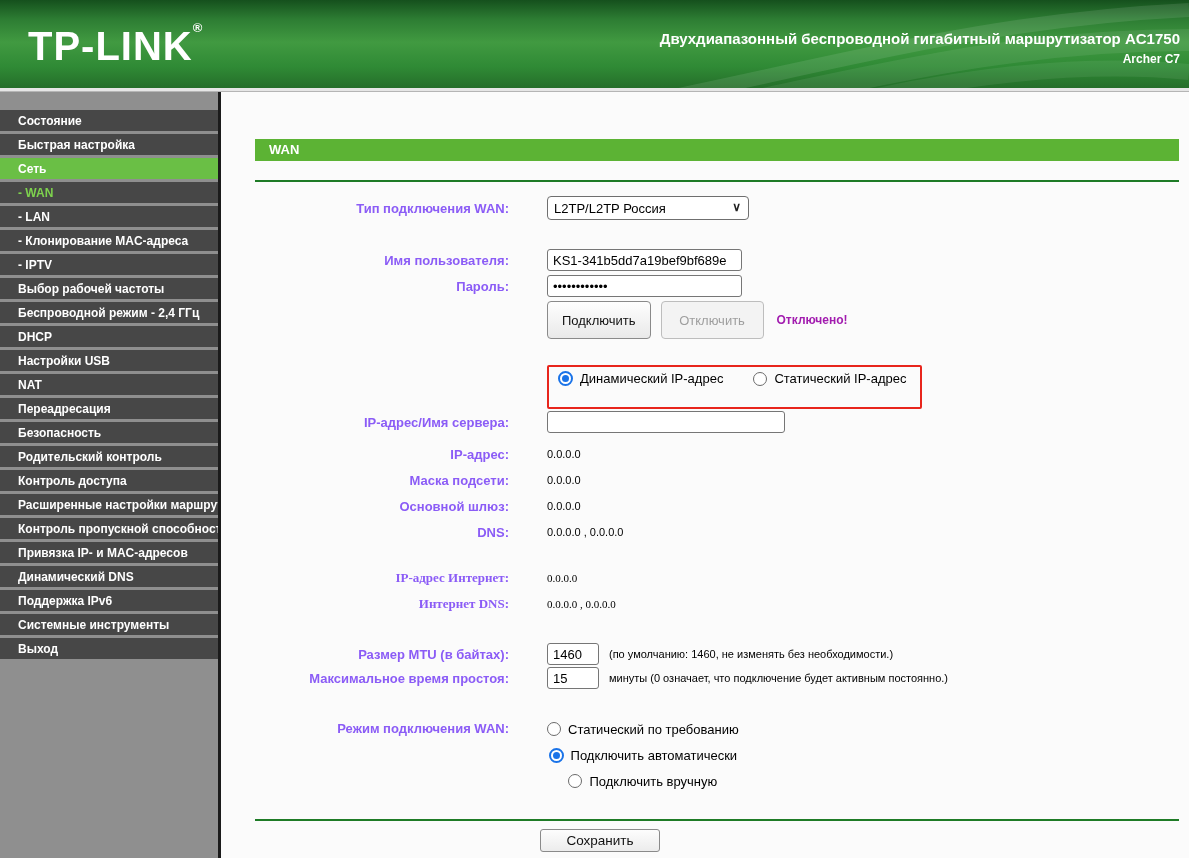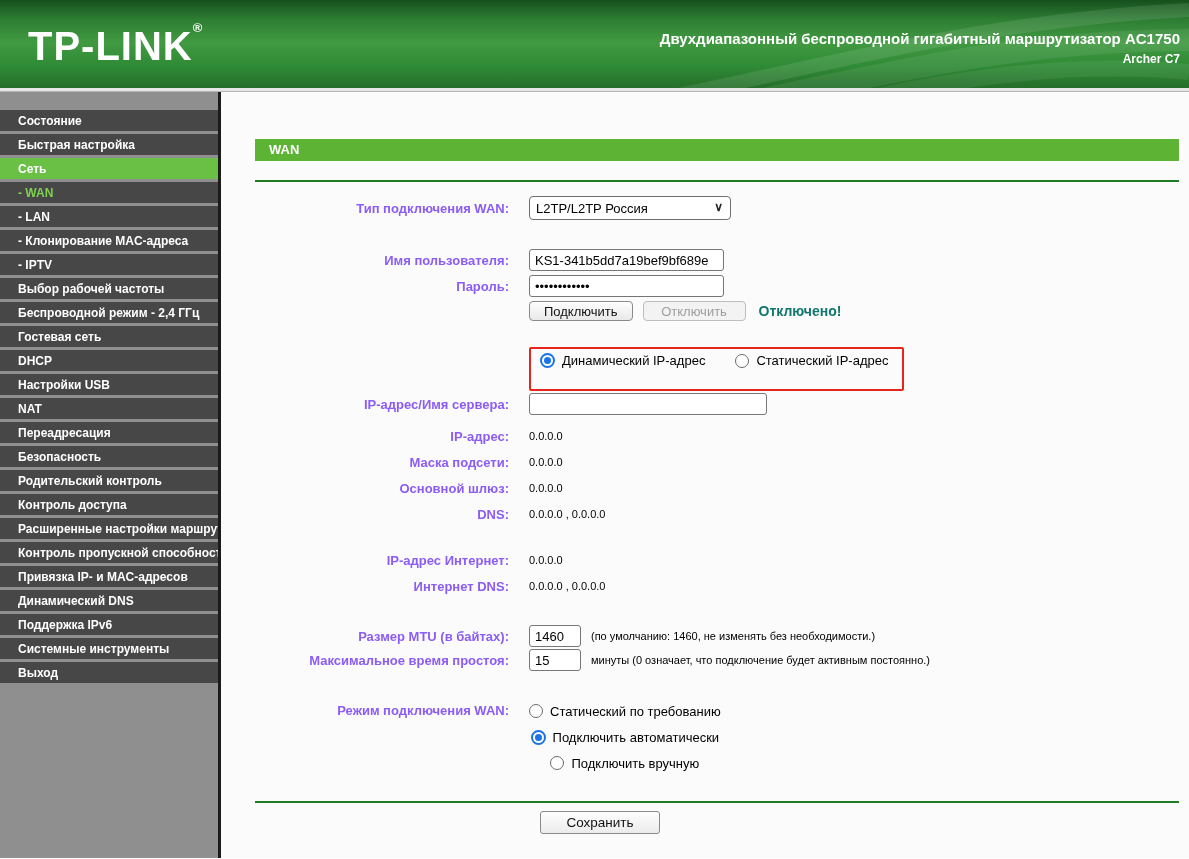--- a/index.html
+++ b/index.html
@@ -47,51 +47,51 @@
   }
   .green-line { height:2px; background:#1e7b26; margin-top:19px; }
   .green-line2 { height:2px; background:#1e7b26; margin-top:30px; }
 
   .frow { display:flex; align-items:center; }
   .frow.top { align-items:flex-start; }
   .flabel {
     width:254px; flex-shrink:0; text-align:right;
     font-size:13px; font-weight:bold; color:#8b5cf6;
   }
-  .fctrl { margin-left:20px; display:flex; align-items:center; }
+  .fctrl { margin-left:38px; display:flex; align-items:center; }
 
   .mt14{margin-top:14px;} .mt29{margin-top:29px;} .mt4{margin-top:4px;}
   .mt26{margin-top:26px;} .mt2{margin-top:2px;} .mt8{margin-top:8px;}
-  .mt20{margin-top:20px;} .mt32{margin-top:32px;}
+  .mt20{margin-top:20px;font-family:Liberation Serif, serif;} .mt32{margin-top:32px;}
 
   .sel-wrap { position:relative; display:inline-block; }
   select {
     appearance:none; -webkit-appearance:none;
     width:202px; height:24px; border:1px solid #6f6f6f; border-radius:4px;
     background:#fff; font-size:13px; font-family:inherit; padding:0 20px 0 6px; color:#000;
   }
   .sel-wrap::after {
     content:"∨"; position:absolute; right:8px; top:4px; font-size:12px; color:#222;
     pointer-events:none; font-weight:bold;
   }
 
   input[type="text"] {
     height:22px; border:1px solid #767676; border-radius:3px; background:#fff;
     font-size:13px; font-family:inherit; padding:0 5px; color:#000;
   }
   .w195{width:195px;} .w238{width:238px;} .w52{width:52px;}
 
   .btn {
-    height:20px; padding:0 14px; min-width:103px; font-size:13px; font-family:inherit;
+    height:38px; padding:0 14px; min-width:103px; font-size:13px; font-family:inherit;
     color:#111; background:linear-gradient(#fefefe,#e9e9e9);
     border:1px solid #8a8a8a; border-radius:4px; cursor:pointer;
   }
   .btn.disabled { color:#9e9e9e; border-color:#bdbdbd; background:#f3f3f3; cursor:default; }
   .btn.gap { margin-left:10px; }
-  .status { margin-left:13px; color:#0f766e; font-weight:bold; font-size:14px; }
+  .status { margin-left:13px; color:#a21caf; font-weight:bold; font-size:12px; }
 
   .redbox {
     display:inline-flex; align-items:center; gap:30px;
     border:2px solid #e8251c; border-radius:2px; padding:4px 14px 21px 9px;
   }
   .ropt { display:inline-flex; align-items:center; cursor:pointer; }
   .radio {
     width:14px; height:14px; border-radius:50%; border:1px solid #6b6b6b; background:#fff;
     display:inline-flex; align-items:center; justify-content:center; flex-shrink:0;
   }
@@ -156,23 +156,20 @@
           <span>- Клонирование MAC-адреса</span>
         </div>
         <div class="sb-item sub">
           <span>- IPTV</span>
         </div>
         <div class="sb-item">
           <span>Выбор рабочей частоты</span>
         </div>
         <div class="sb-item">
           <span>Беспроводной режим - 2,4 ГГц</span>
-        </div>
-        <div class="sb-item">
-          <span>Гостевая сеть</span>
         </div>
         <div class="sb-item">
           <span>DHCP</span>
         </div>
         <div class="sb-item">
           <span>Настройки USB</span>
         </div>
         <div class="sb-item">
           <span>NAT</span>
         </div>

